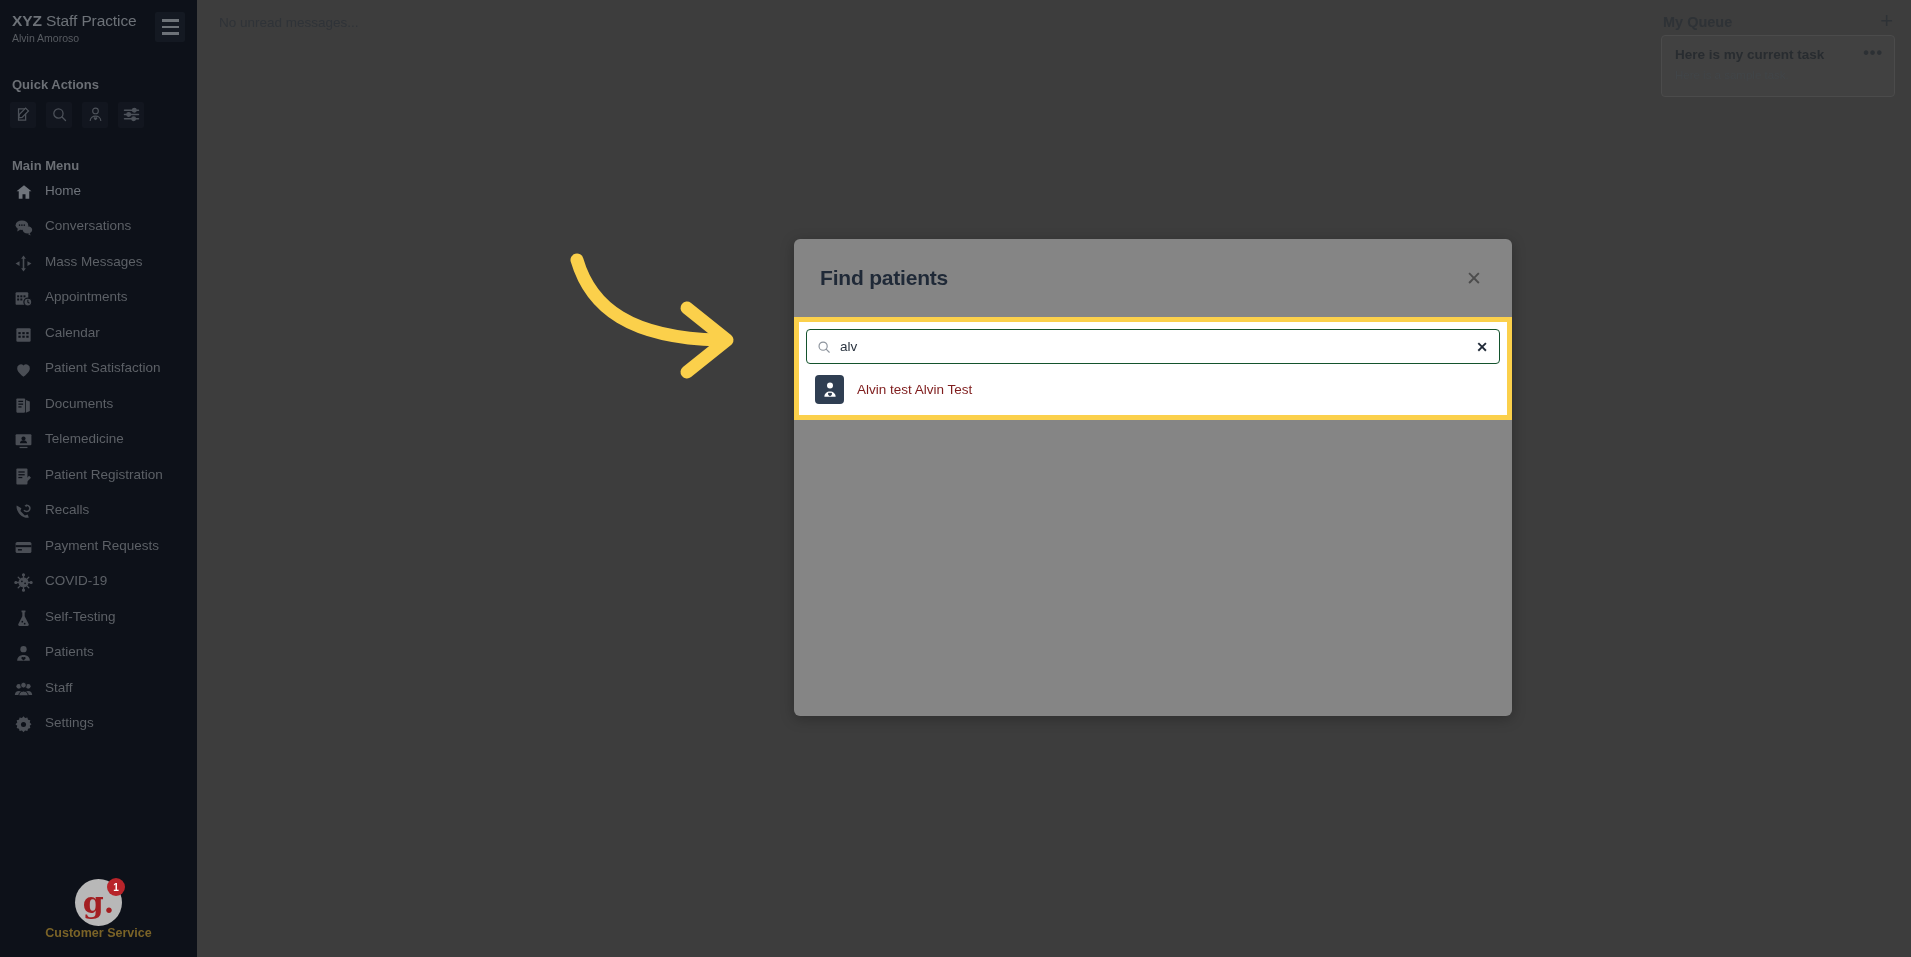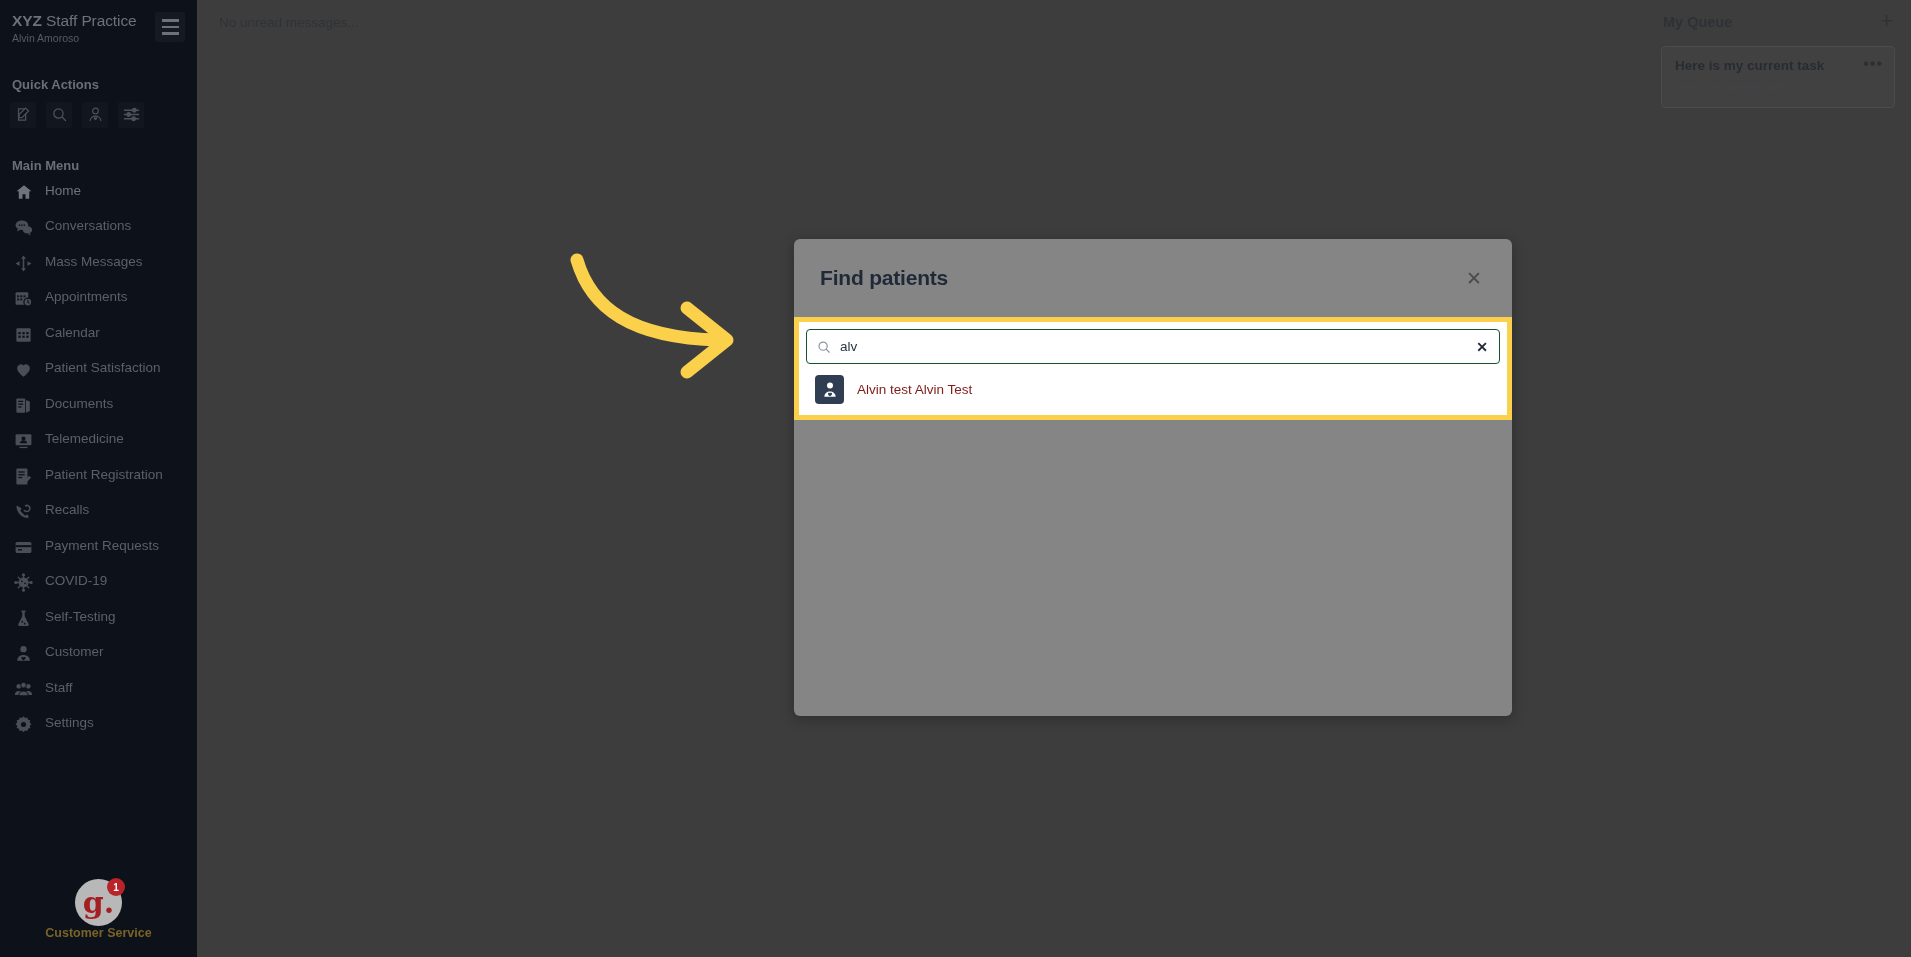--- a/index.html
+++ b/index.html
@@ -109,21 +109,21 @@
   .queue-head {
     display: flex; align-items: center; justify-content: space-between;
     padding: 0 2px;
   }
   .queue-title { color: #2e3236; font-size: 14.5px; font-weight: 600; }
   .queue-add {
     color: #2e3236; font-size: 22px; line-height: 1; cursor: pointer;
     font-weight: 300; margin-top: -2px;
   }
   .queue-card {
-    margin-top: 14px; background: #414141; border: 1px solid #4b4b4b;
+    margin-top: 3px; background: #414141; border: 1px solid #4b4b4b;
     border-radius: 4px; padding: 11px 13px 15px 13px; position: relative;
     cursor: pointer;
   }
   .queue-card-title { color: #282c30; font-size: 13.5px; font-weight: 700; }
   .queue-card-sub { color: #414548; font-size: 11.5px; margin-top: 7px; }
   .queue-card-menu {
     position: absolute; right: 11px; top: 9px; color: #2c3034;
     font-size: 16px; letter-spacing: 1px; line-height: 1; cursor: pointer;
     font-weight: 700;
   }
@@ -419,21 +419,21 @@
       </div>
 
       <div class="menu-item">
         <span class="mi-icon">
           <svg width="19" height="19" viewBox="0 0 24 24" fill="#4a4e55">
             <circle cx="12" cy="6.5" r="4"></circle>
             <path d="M4 21c0-4.4 3.6-7 8-7s8 2.6 8 7z"></path>
             <path d="M12 17c.9-1.2 2.7-.6 2.7.8 0 1.1-1.4 2-2.7 3-1.3-1-2.7-1.9-2.7-3 0-1.4 1.8-2 2.7-.8z" fill="#0d1119"></path>
           </svg>
         </span>
-        <span>Customer</span>
+        <span>Patients</span>
       </div>
 
       <div class="menu-item">
         <span class="mi-icon">
           <svg width="19" height="19" viewBox="0 0 24 24" fill="#4a4e55">
             <circle cx="6" cy="8" r="3"></circle>
               <path d="M1 19c0-3.2 2.2-5.2 5-5.2s5 2 5 5.2z"></path>
             <circle cx="18" cy="8" r="3"></circle>
               <path d="M13 19c0-3.2 2.2-5.2 5-5.2s5 2 5 5.2z"></path>
             <circle cx="12" cy="6.5" r="3.6" stroke="#0d1119" stroke-width="1.2"></circle>

